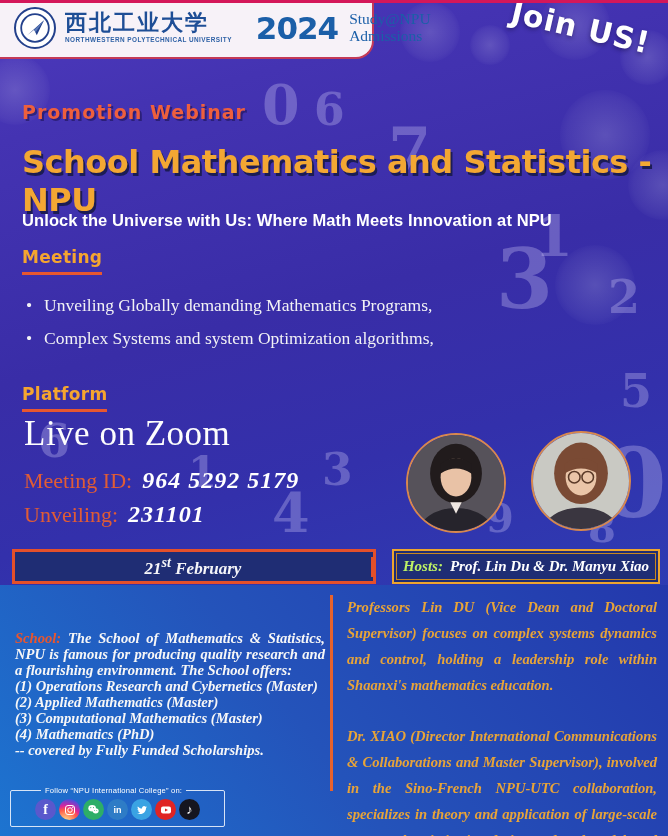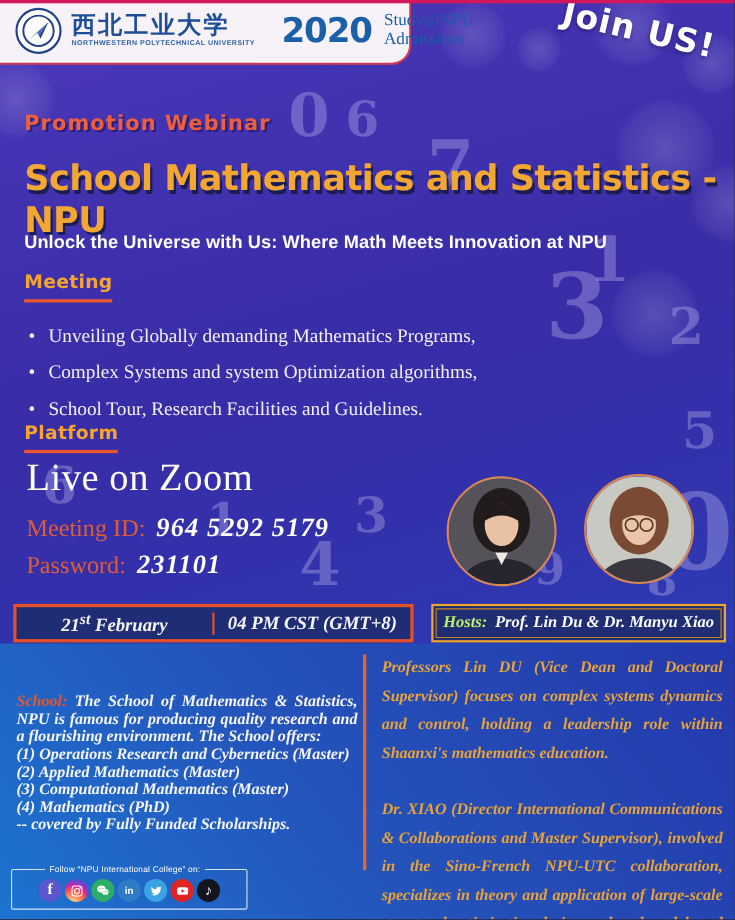--- a/index.html
+++ b/index.html
@@ -117,51 +117,50 @@
         <circle cx="50" cy="50" r="46" fill="#fff" stroke="#23418c" stroke-width="6"></circle>
         <path d="M24 74 L80 24 L56 74 L47 56 Z" fill="#23418c"></path>
         <path d="M47 56 L80 24 L52 64 Z" fill="#5b7ab8"></path>
       </svg>
     </div>
     <div class="uni-name">
       <span class="uni-cn">西北工业大学</span>
       <span class="uni-en">NORTHWESTERN POLYTECHNICAL UNIVERSITY</span>
     </div>
     <div class="brand-divider"></div>
-    <div class="year">2020</div>
+    <div class="year">2024</div>
     <div class="adm">
       <span>Study@NPU</span>
       <span>Admissions</span>
     </div>
   </div>
   <div class="join-us">Join US!</div>
 
   <div class="kicker">Promotion Webinar</div>
   <div class="title">School Mathematics and Statistics - NPU</div>
   <div class="subtitle">Unlock the Universe with Us: Where Math Meets Innovation at NPU</div>
 
   <div class="contents-block">
     <span class="sec-heading">Meeting</span>
     <ul class="contents-list">
       <li>Unveiling Globally demanding Mathematics Programs,</li>
       <li>Complex Systems and system Optimization algorithms,</li>
-      <li>School Tour, Research Facilities and Guidelines.</li>
     </ul>
   </div>
 
   <div class="platform-block">
     <span class="sec-heading">Platform</span>
   </div>
   <div class="zoom-line">Live on Zoom</div>
   <div class="cred-row meeting-row">
     <span class="cred-label">Meeting ID:</span>
     <span class="cred-value">964 5292 5179</span>
   </div>
   <div class="cred-row password-row">
-    <span class="cred-label">Password:</span>
+    <span class="cred-label">Unveiling:</span>
     <span class="cred-value">231101</span>
   </div>
 
   <div class="host-photo photo-1">
     <svg viewBox="0 0 100 100">
       <rect width="100" height="100" fill="#56525a"></rect>
       <ellipse cx="50" cy="40" rx="27" ry="31" fill="#211b1c"></ellipse>
       <ellipse cx="50" cy="44" rx="16" ry="20" fill="#e9c2a6"></ellipse>
       <path d="M34 30 Q50 18 66 30 L66 40 Q50 30 34 40 Z" fill="#211b1c"></path>
       <path d="M10 100 C20 68 80 68 90 100 Z" fill="#26242c"></path>
@@ -177,21 +176,20 @@
       <circle cx="43" cy="46" r="6" fill="none" stroke="#5a3a28" stroke-width="1.6"></circle>
       <circle cx="57" cy="46" r="6" fill="none" stroke="#5a3a28" stroke-width="1.6"></circle>
       <path d="M10 100 C20 70 80 70 90 100 Z" fill="#3a3640"></path>
     </svg>
   </div>
 
   <div class="schedule-row">
     <div class="date-box">
       <span class="date-cell"><span>21</span><sup>st</sup>&nbsp;<span>February</span></span>
       <span class="date-sep"></span>
-      <span class="date-cell">04 PM CST (GMT+8)</span>
     </div>
     <div class="hosts-box">
       <span class="hosts-label">Hosts:</span>
       <span>Prof. Lin Du &amp; Dr. Manyu Xiao</span>
     </div>
   </div>
 
   <div class="bottom-section">
     <div class="school-text">
       <span class="school-label">School:</span>

